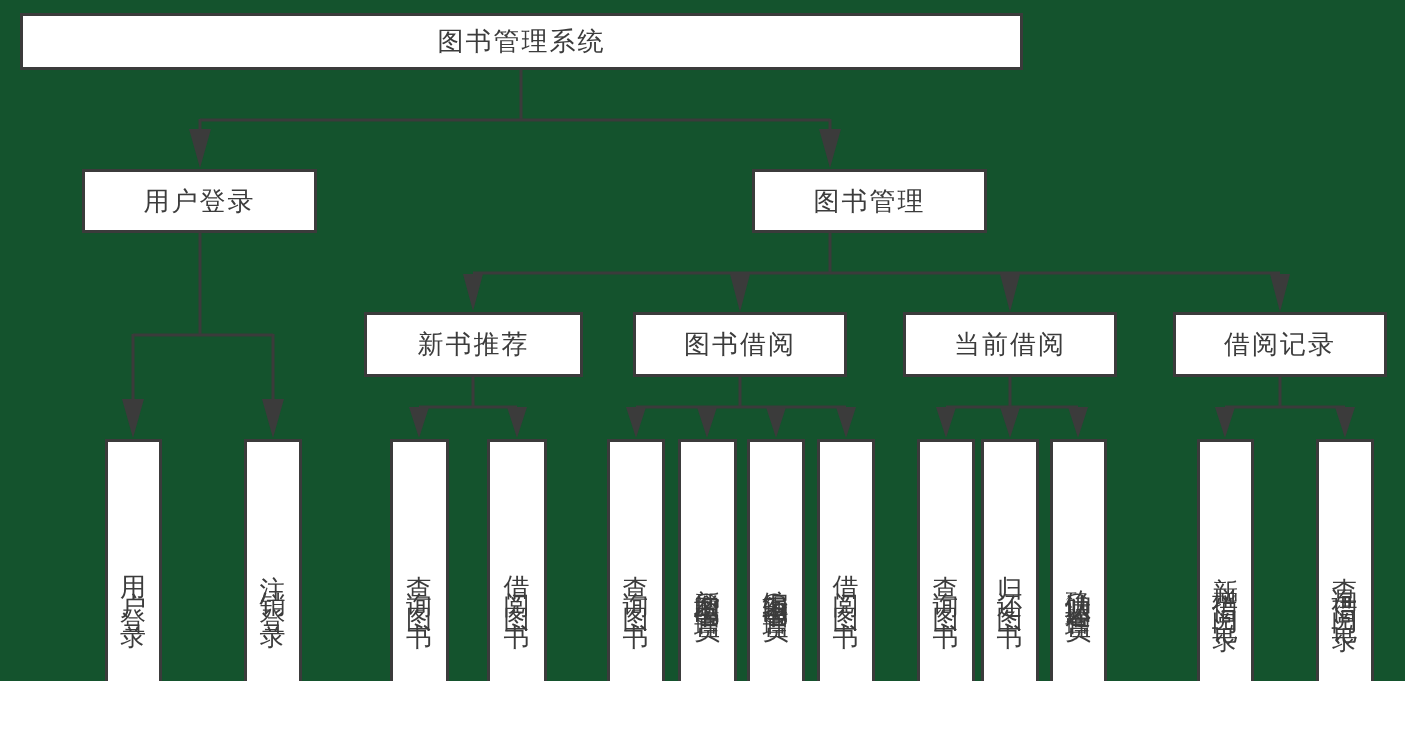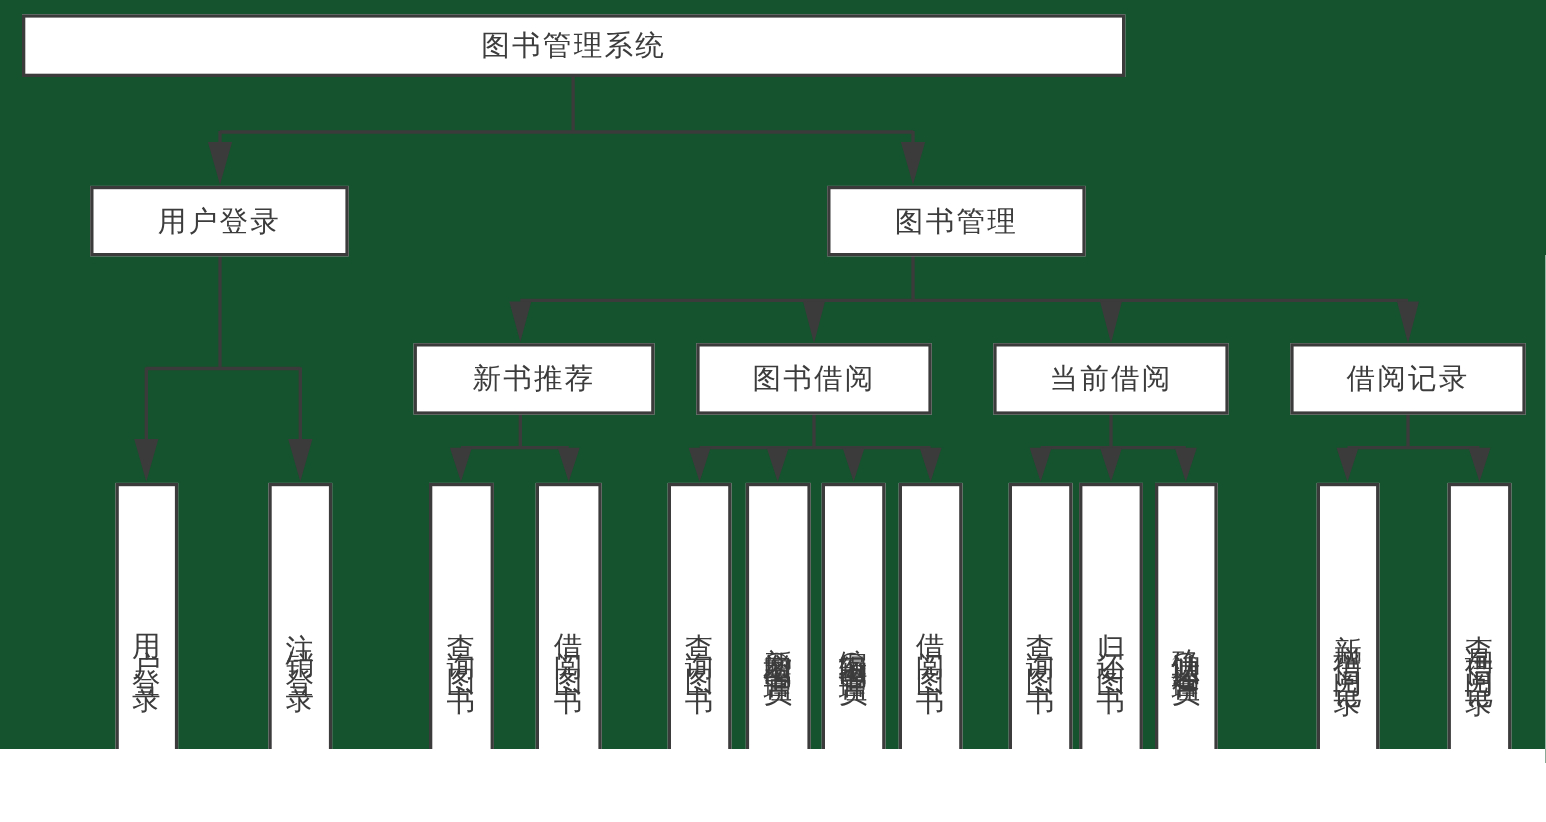--- a/index.html
+++ b/index.html
@@ -111,21 +111,21 @@
       <polygon points="1215,407 1235,407 1225,438"></polygon>
       <polygon points="1335,407 1355,407 1345,438"></polygon>
     </g>
   </svg>
 
   <div class="box" style="left:20px; top:13px; width:1003px; height:57px;">图书管理系统</div>
 
   <div class="box" style="left:82px; top:169px; width:235px; height:64px;">用户登录</div>
   <div class="box" style="left:712px; top:169px; width:235px; height:64px;margin-left:40px;">图书管理</div>
 
-  <div class="box" style="left:376px; top:312px; width:219px; height:65px;">新书推荐</div>
+  <div class="box" style="left:364px; top:312px; width:219px; height:65px;">新书推荐</div>
   <div class="box" style="left:903px; top:312px; width:214px; height:65px;">当前借阅</div>
   <div class="box" style="left:633px; top:312px; width:214px; height:65px;">图书借阅</div>
   <div class="box" style="left:1173px; top:312px; width:214px; height:65px;">借阅记录</div>
 
   <div class="box leaf" style="left:105px; top:439px; width:57px; height:296px;">用户登录</div>
   <div class="box leaf" style="left:244px; top:439px; width:58px; height:296px;">注销登录</div>
 
   <div class="box leaf" style="left:390px; top:439px; width:59px; height:296px;">查询图书</div>
   <div class="box leaf" style="left:487px; top:439px; width:60px; height:296px;">借阅图书</div>
 

